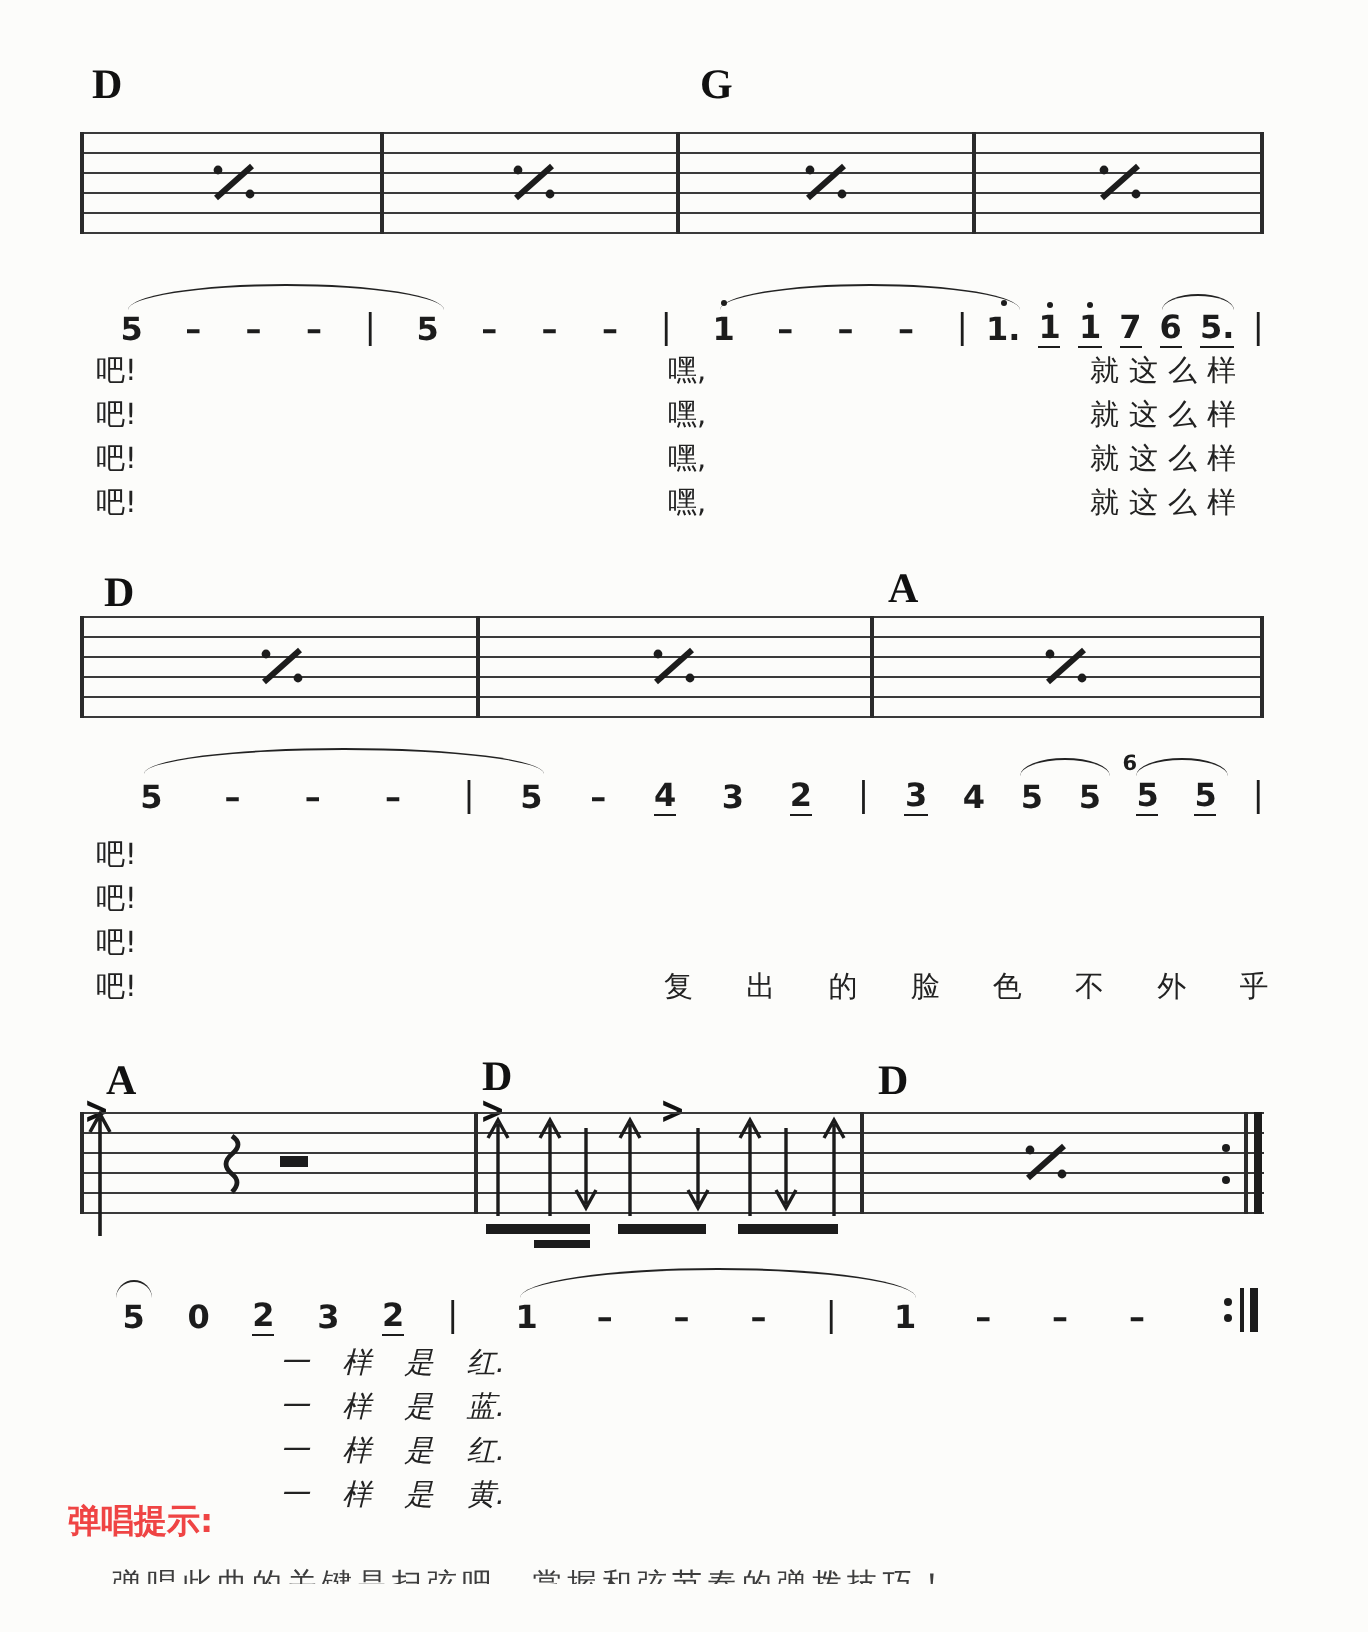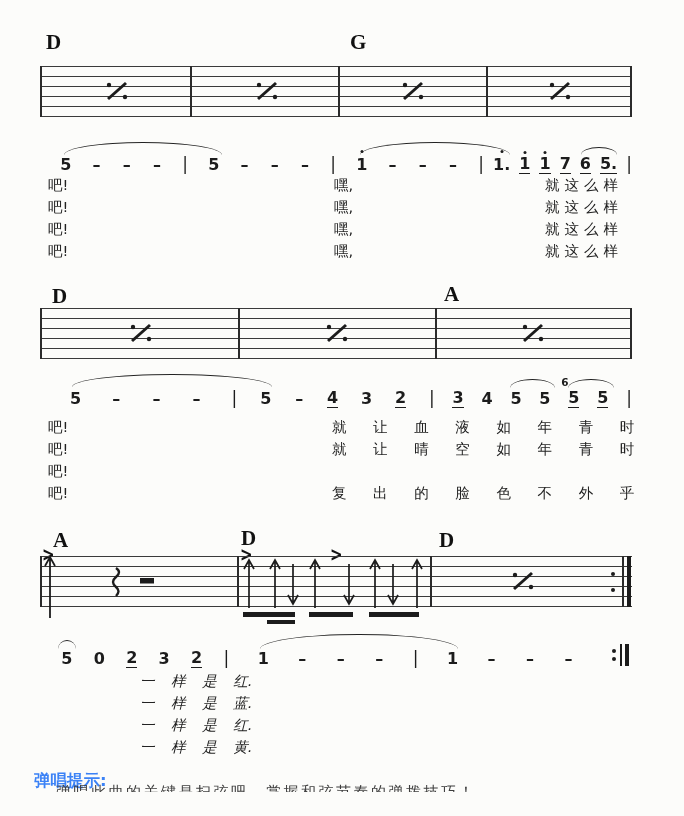--- a/index.html
+++ b/index.html
@@ -41,21 +41,21 @@
   .s1c2{left:294px;}
   .s1c3{left:505px;letter-spacing:5px;font-family:Liberation Mono, monospace;}
   .phrase{left:292px;word-spacing:22px;}
   .s3row{left:100px;word-spacing:12px;font-style:italic;}
 
   
   .accent{position:absolute;font:bold 15px "DejaVu Sans",sans-serif;transform:scaleY(1.25);color:#111;}
 
   .endrep{position:absolute;right:2px;bottom:2px;}
 
-  .tips-head{position:absolute;left:34px;top:770px;font:bold 16.5px "DejaVu Sans",sans-serif;color:#3b82f6;}
+  .tips-head{position:absolute;left:34px;top:750px;font:bold 16.5px "DejaVu Sans",sans-serif;color:#ef4444;}
   .clipped{position:absolute;left:56px;top:783px;width:430px;height:9px;overflow:hidden;
            font-size:15px;letter-spacing:2.5px;color:#3d3d3d;filter:blur(0.3px);white-space:nowrap;}
 </style>
 </head>
 <body>
 
 <div id="page">
 
   <span class="chord" style="left:46px;top:30px;">D</span>
   <span class="chord" style="left:350px;top:30px;">G</span>
@@ -202,25 +202,23 @@
           <span class="tk u">5<span class="grace">6</span></span>
           <span class="tk u">5</span>
         </div>
         <span class="tk bar">|</span>
       </div>
   </div>
 
   <div class="lyrics" style="top:418px;">
     <div class="lrow">
         <span class="c1">吧!</span>
-        <span class="phrase">就 让 血 液 如 年 青 时</span>
-      </div>
-    <div class="lrow">
-        <span class="c1">吧!</span>
-        <span class="phrase">就 让 晴 空 如 年 青 时</span>
+      </div>
+    <div class="lrow">
+        <span class="c1">吧!</span>
       </div>
     <div class="lrow">
         <span class="c1">吧!</span>
       </div>
     <div class="lrow">
         <span class="c1">吧!</span>
         <span class="phrase">复 出 的 脸 色 不 外 乎</span>
       </div>
   </div>
 

